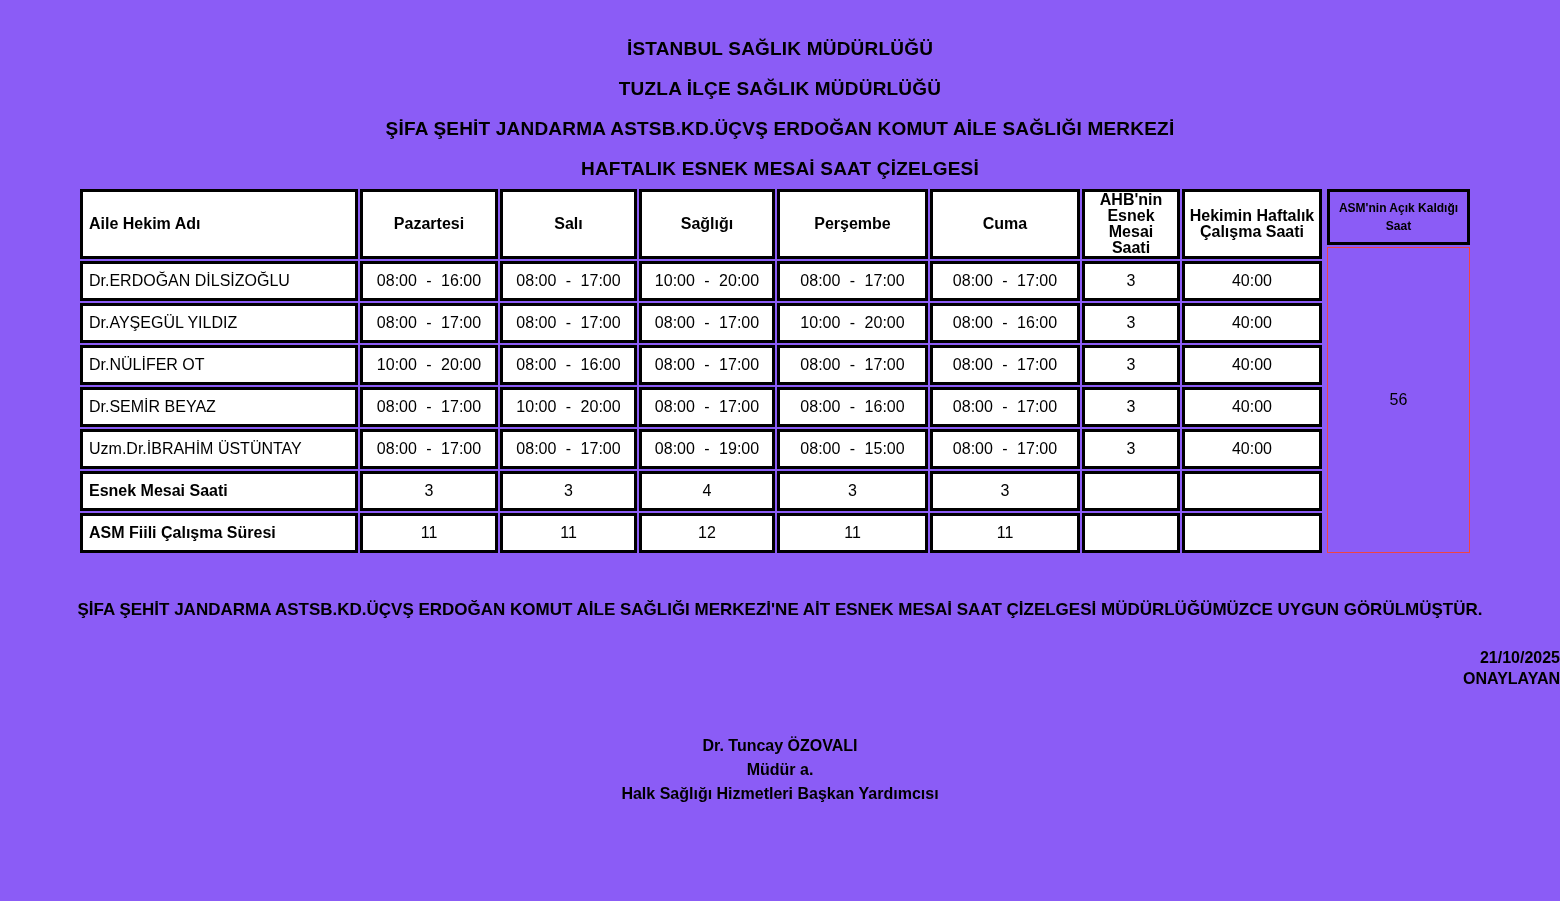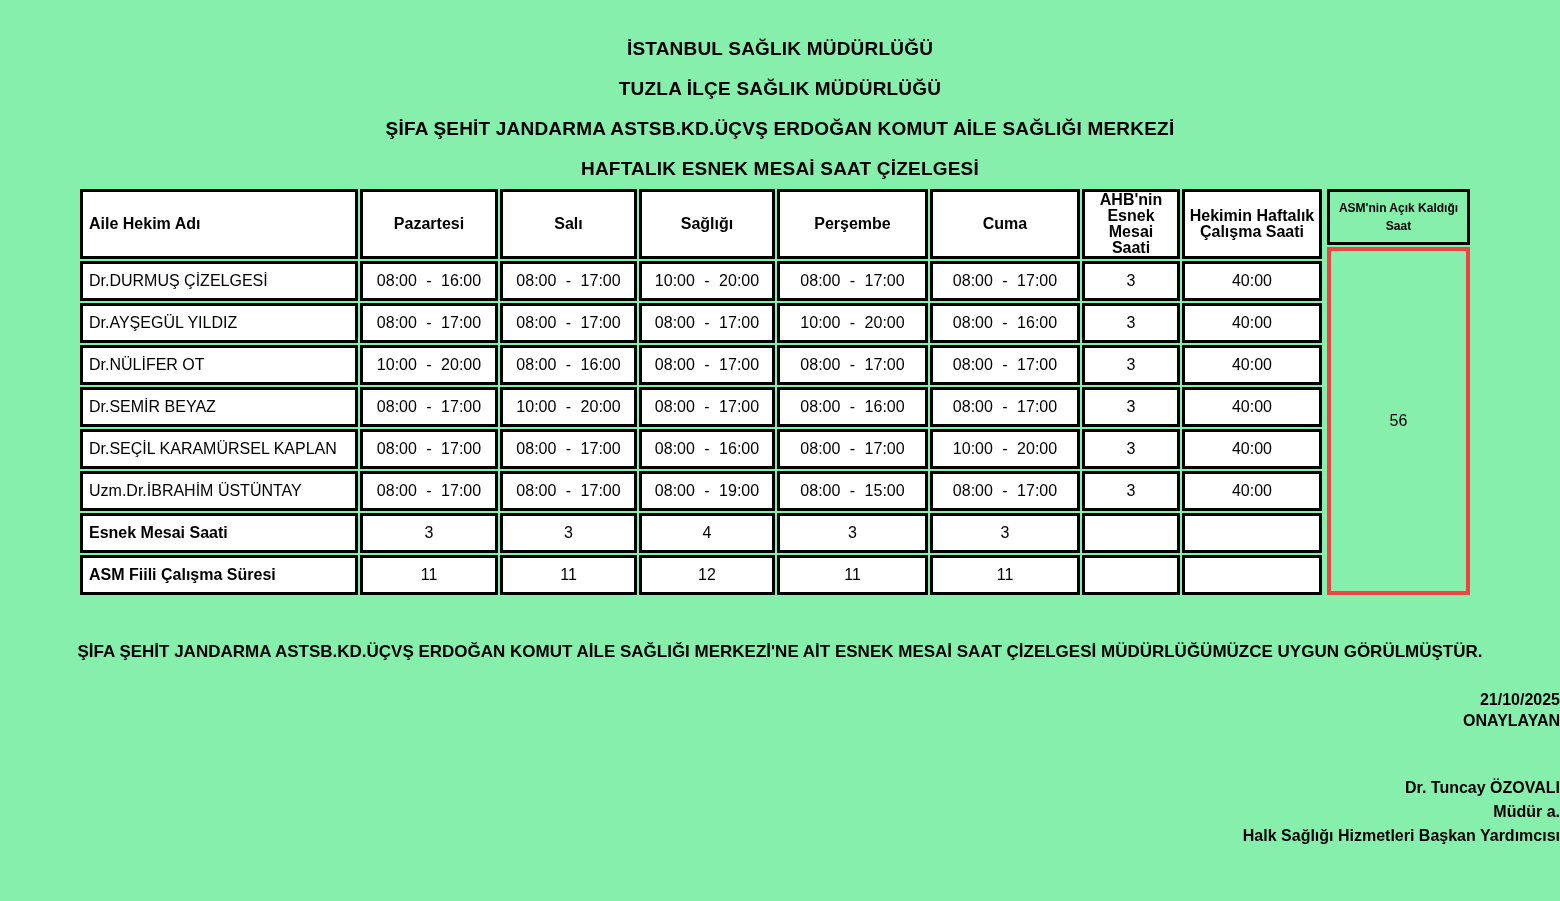--- a/index.html
+++ b/index.html
@@ -6,21 +6,21 @@
     margin: 0;
     padding: 0;
     background: #ffffff;
     color: #000000;
     font-family: "Liberation Sans", sans-serif;
   }
   .page {
     position: relative;
     width: 1560px;
     height: 901px;
-    background: #86efac;
+    background: #8b5cf6;
     overflow: hidden;
   }
   
   .titles { padding-top: 38px; text-align: center; }
   .title-line {
     font-weight: bold;
     font-size: 19px;
     line-height: 21px;
     margin: 0 0 19px 0;
     letter-spacing: 0.2px;
@@ -80,21 +80,21 @@
     align-items: center;
     justify-content: center;
     text-align: center;
     font-weight: bold;
     font-size: 12px;
     line-height: 18px;
     padding: 0 6px;
   }
   .side-value {
     box-sizing: border-box;
-    border: 4px solid #ef4444;
+    border: 1px solid #ef4444;
     flex: 1;
     margin-top: 2px;
     display: flex;
     align-items: center;
     justify-content: center;
     font-size: 16px;
   }
 
   
   .approval-note {
@@ -107,21 +107,21 @@
   }
   .approve-block {
     margin-top: 27px;
     text-align: right;
     font-weight: bold;
     font-size: 16px;
     line-height: 21px;
   }
   .signature-block {
     margin-top: 45px;
-    text-align: right;
+    text-align: center;
     font-weight: bold;
     font-size: 16px;
     line-height: 24px;
   }
 </style>
 </head>
 <body>
 
 <div class="page">
 
@@ -151,21 +151,21 @@
             <th>Salı</th>
             <th>Sağlığı</th>
             <th>Perşembe</th>
             <th>Cuma</th>
             <th>AHB'nin Esnek Mesai Saati</th>
             <th>Hekimin Haftalık Çalışma Saati</th>
           </tr>
       </thead>
       <tbody id="body-rows">
           <tr>
-            <td class="cell-left">Dr.DURMUŞ ÇİZELGESİ</td>
+            <td class="cell-left">Dr.ERDOĞAN DİLSİZOĞLU</td>
             <td class="cell-time">08:00 - 16:00</td>
             <td class="cell-time">08:00 - 17:00</td>
             <td class="cell-time">10:00 - 20:00</td>
             <td class="cell-time">08:00 - 17:00</td>
             <td class="cell-time">08:00 - 17:00</td>
             <td>3</td>
             <td>40:00</td>
           </tr>
           <tr>
             <td class="cell-left">Dr.AYŞEGÜL YILDIZ</td>
@@ -187,30 +187,20 @@
             <td>3</td>
             <td>40:00</td>
           </tr>
           <tr>
             <td class="cell-left">Dr.SEMİR BEYAZ</td>
             <td class="cell-time">08:00 - 17:00</td>
             <td class="cell-time">10:00 - 20:00</td>
             <td class="cell-time">08:00 - 17:00</td>
             <td class="cell-time">08:00 - 16:00</td>
             <td class="cell-time">08:00 - 17:00</td>
-            <td>3</td>
-            <td>40:00</td>
-          </tr>
-          <tr>
-            <td class="cell-left">Dr.SEÇİL KARAMÜRSEL KAPLAN</td>
-            <td class="cell-time">08:00 - 17:00</td>
-            <td class="cell-time">08:00 - 17:00</td>
-            <td class="cell-time">08:00 - 16:00</td>
-            <td class="cell-time">08:00 - 17:00</td>
-            <td class="cell-time">10:00 - 20:00</td>
             <td>3</td>
             <td>40:00</td>
           </tr>
           <tr>
             <td class="cell-left">Uzm.Dr.İBRAHİM ÜSTÜNTAY</td>
             <td class="cell-time">08:00 - 17:00</td>
             <td class="cell-time">08:00 - 17:00</td>
             <td class="cell-time">08:00 - 19:00</td>
             <td class="cell-time">08:00 - 15:00</td>
             <td class="cell-time">08:00 - 17:00</td>

